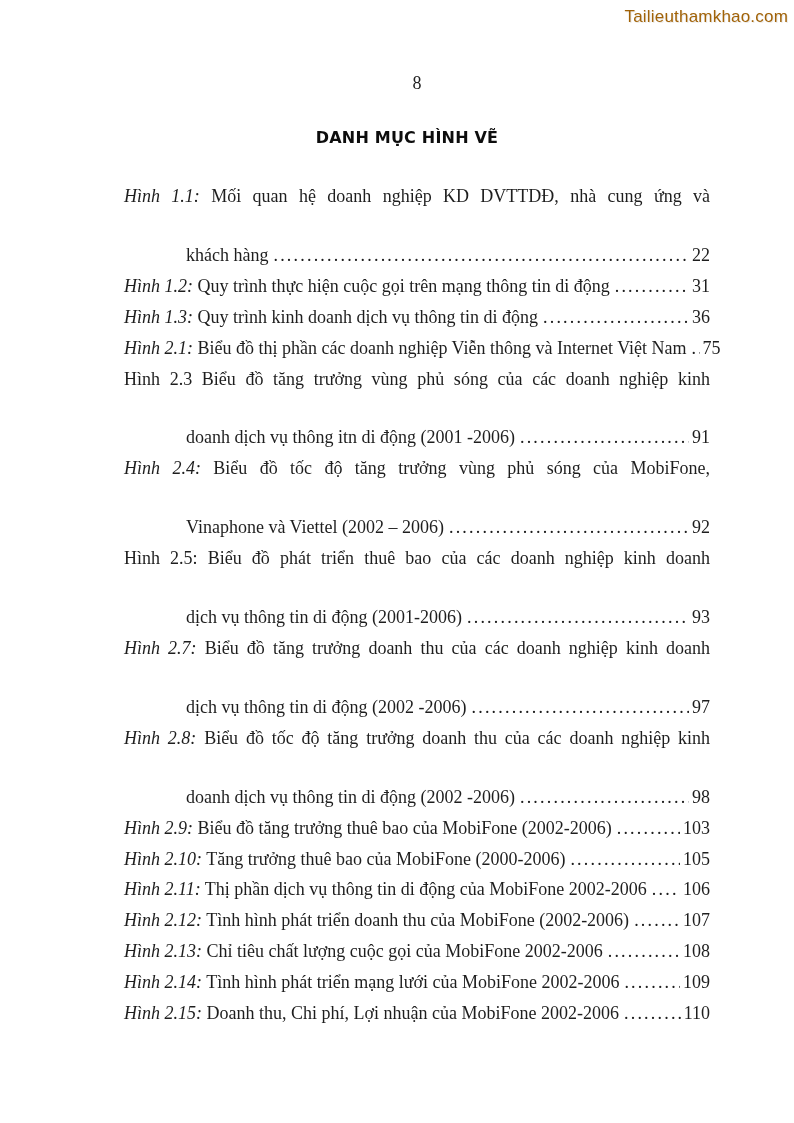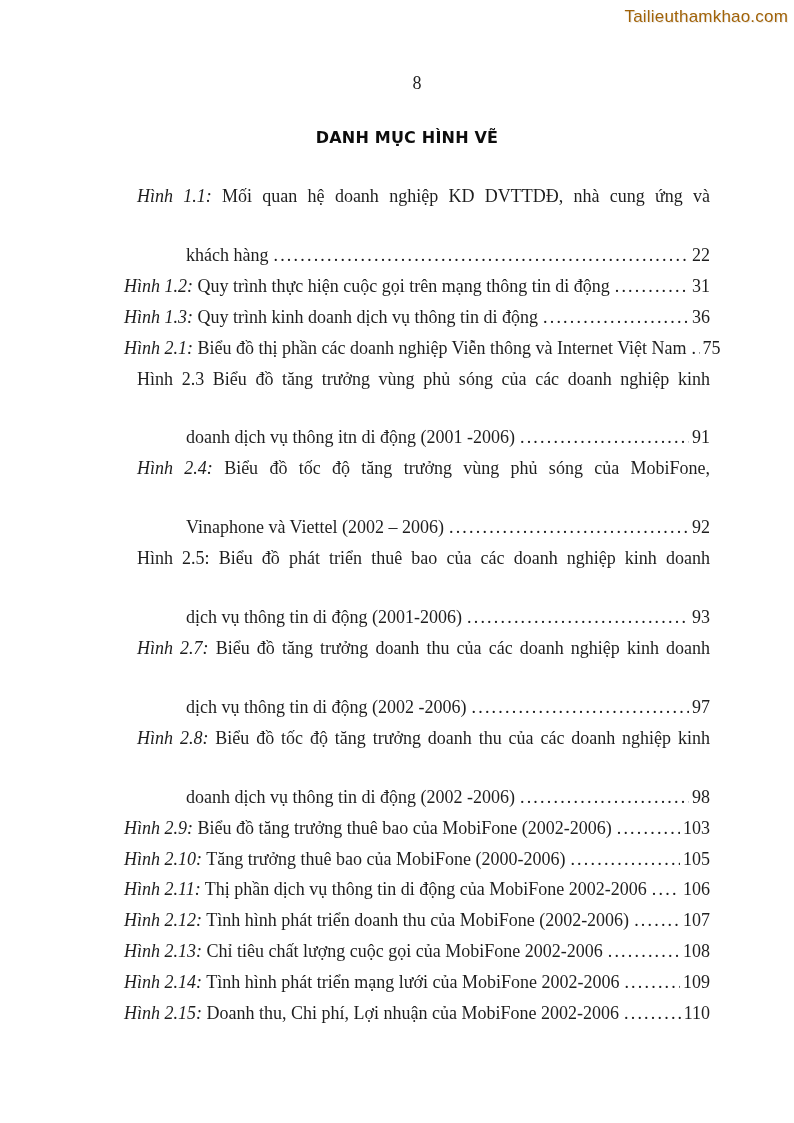--- a/index.html
+++ b/index.html
@@ -31,21 +31,21 @@
     font-family: "DejaVu Sans", "Liberation Sans", sans-serif;
     font-weight: bold; font-size: 16px; color: #0d0d0d;
     letter-spacing: 0.2px;
   }
 
   .figure-list {
     position: absolute; top: 181px; left: 124px; width: 586px;
     font-size: 18px;
   }
   .row { line-height: 30.9px; }
-  .row.first { text-align: justify; text-align-last: justify; margin-left: 13px; }
+  .row.first { text-align: justify; text-align-last: justify; }
   .leader { display: flex; align-items: baseline; }
   .leader .text { white-space: nowrap; }
   .cont { padding-left: 62px; margin-top: 28px; }
   .dots {
     flex: 1 1 0; min-width: 8px;
     overflow: hidden; white-space: nowrap;
     margin: 0 3px 0 5px;
   }
   .dots::after {
     content: "..............................................................................................................................................................";

